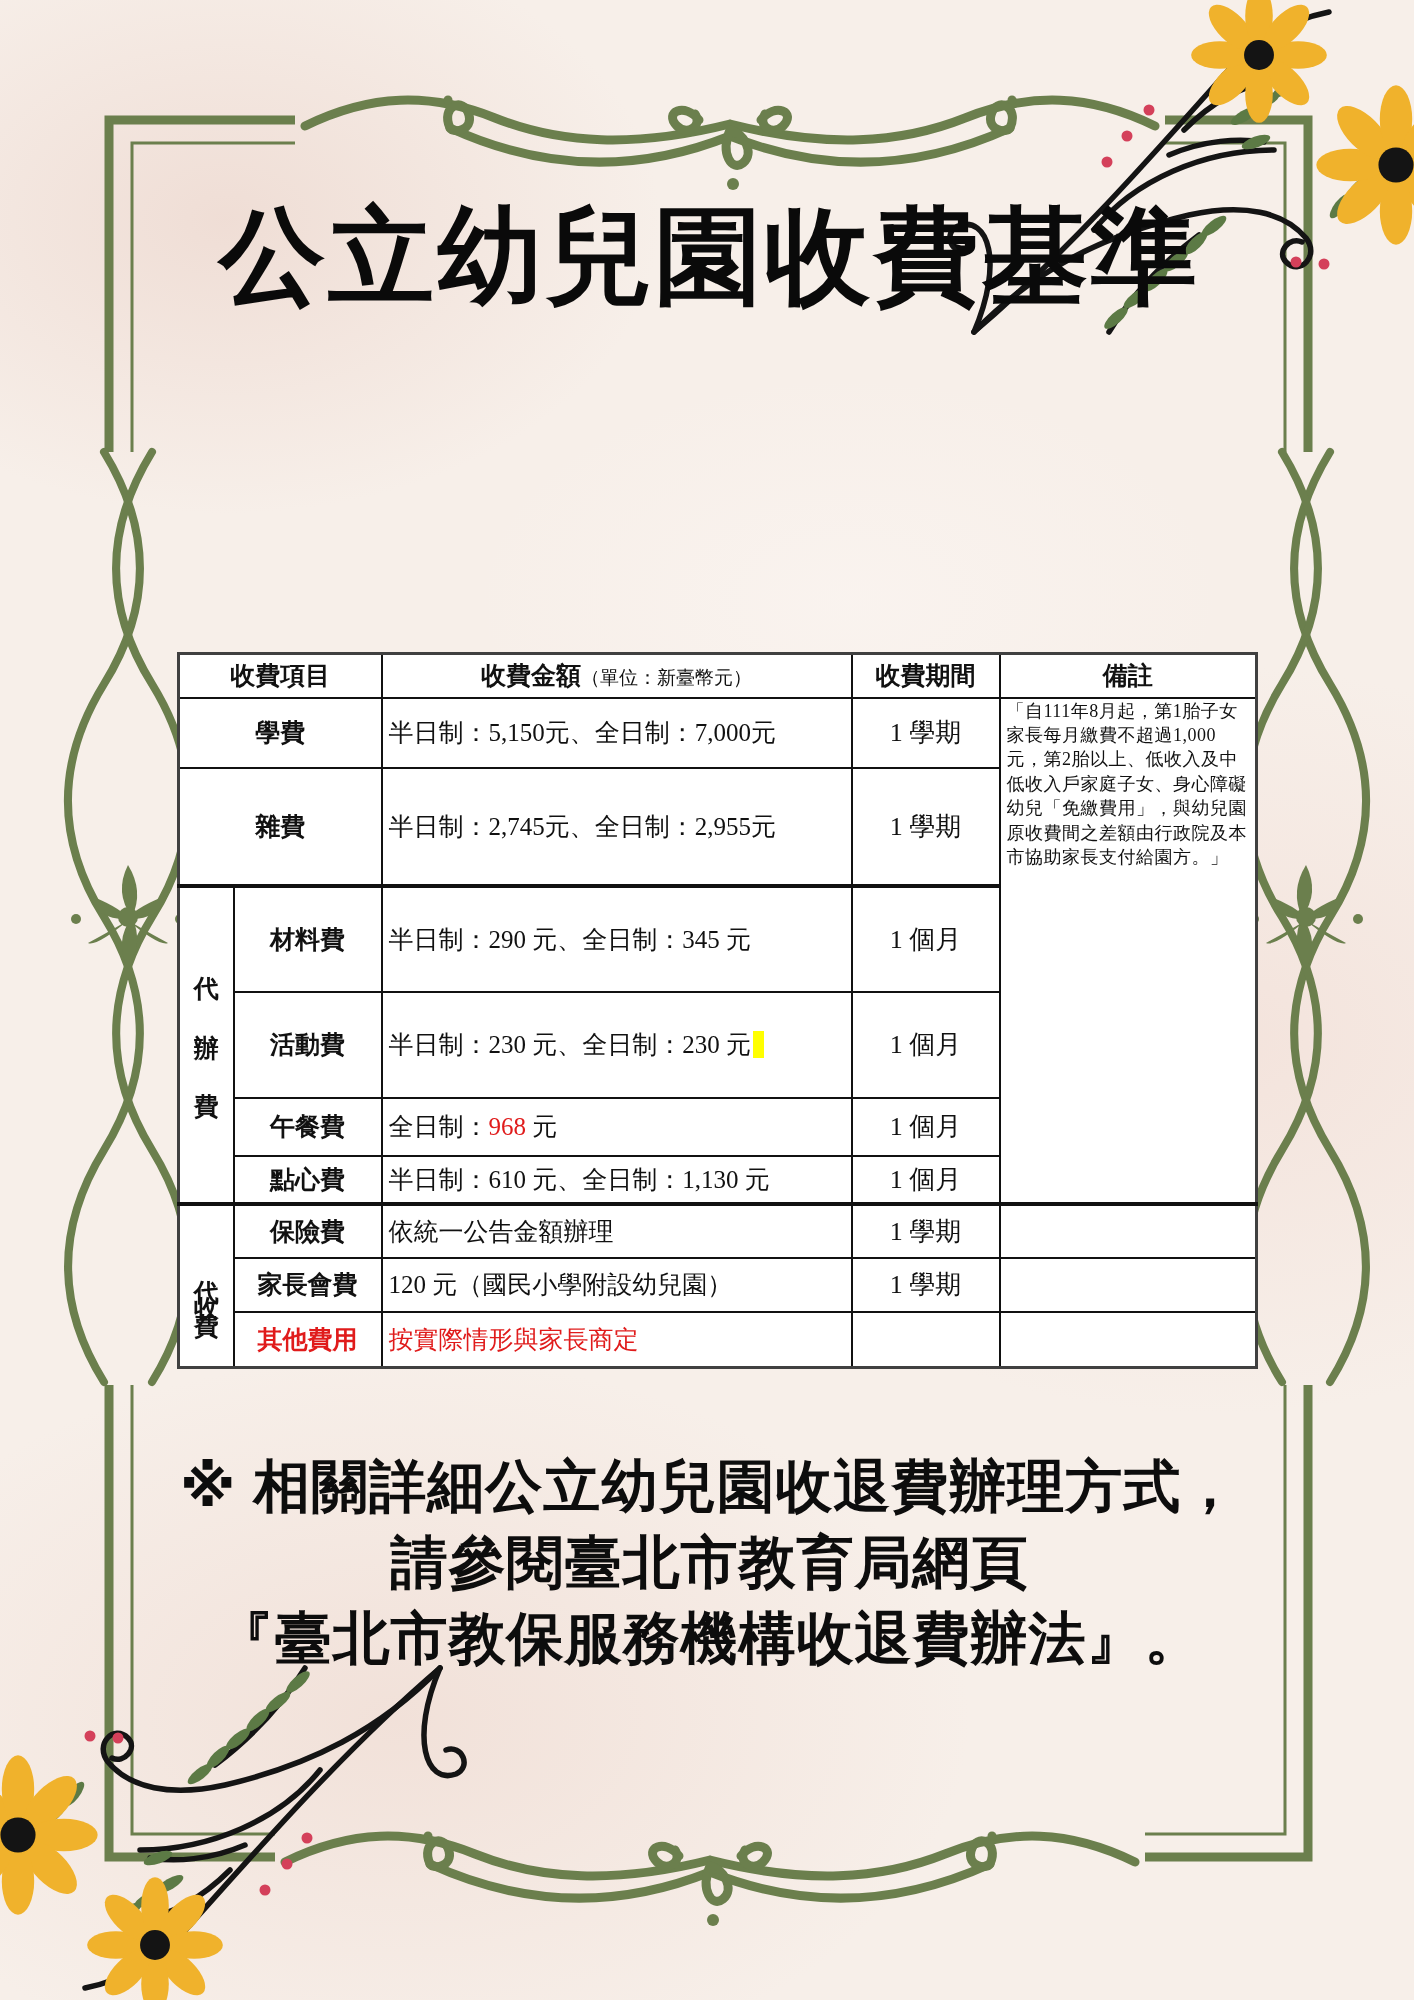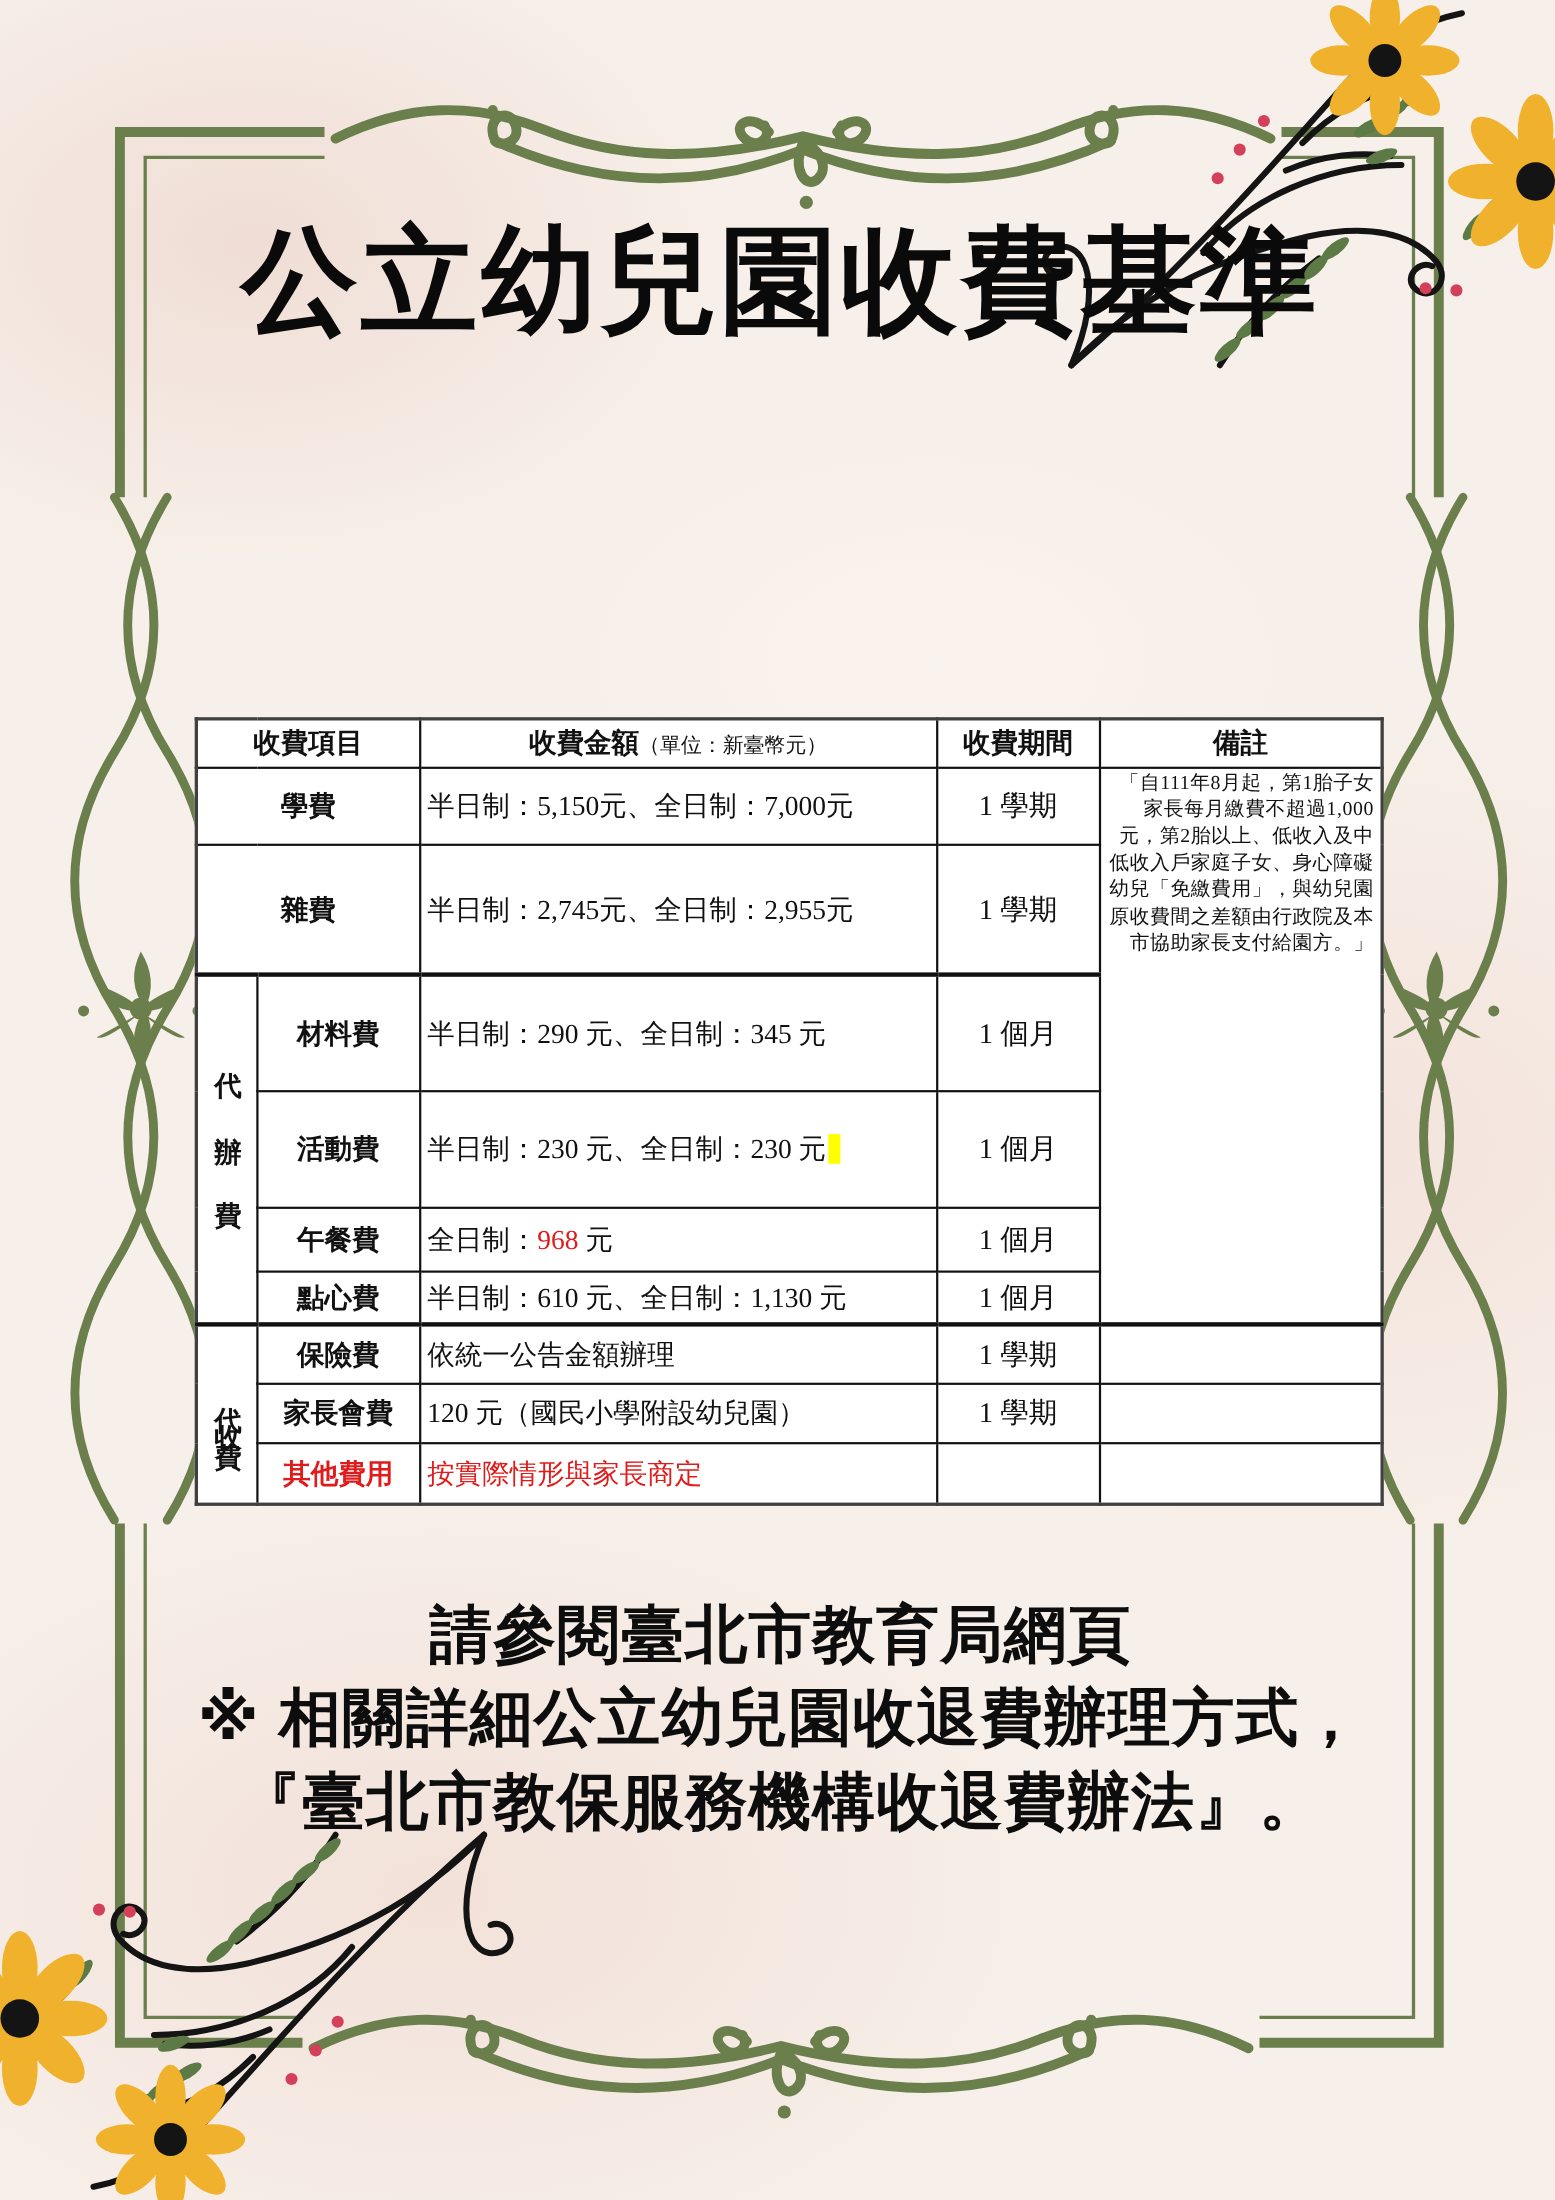--- a/index.html
+++ b/index.html
@@ -24,21 +24,21 @@
     border-collapse:collapse;table-layout:fixed;background:#ffffff;
     font-family:"Liberation Serif","DejaVu Serif",serif;color:#111;
     border:3px solid #404040;}
   .fee-table td,.fee-table th{border:2px solid #111;padding:0 6px;overflow:hidden;}
   .fee-table th{font-size:25px;font-weight:bold;text-align:center;}
   .unit-small{font-size:19px;font-weight:normal;}
   .item-cell{font-size:25px;font-weight:bold;text-align:center;}
   .amount-cell{font-size:25px;text-align:left;padding-left:10px;}
   .period-cell{font-size:26px;text-align:center;}
   .remark-head{font-size:25px;}
-  .remark-cell{font-size:18px;line-height:1.36;vertical-align:top;text-align:right;
+  .remark-cell{font-size:18px;line-height:1.36;vertical-align:top;text-align:left;
     padding:5px 7px;letter-spacing:.5px;}
   .group-cell{text-align:center;vertical-align:middle;padding:0;}
   .group-cell span{writing-mode:vertical-rl;text-orientation:upright;
     font-size:25px;font-weight:bold;display:inline-block;}
   .g-daiban span{letter-spacing:58px;}
   .g-daishou span{letter-spacing:16px;}
   tr.heavy td{border-top:4px solid #111;}
   .red-text{color:#e01b1b;}
   .hl-cursor{display:inline-block;width:11px;height:27px;background:#ffff00;
     vertical-align:-5px;margin-left:2px;}
@@ -250,18 +250,18 @@
     <tr style="height:56px">
       <td class="item-cell red-text">其他費用</td>
       <td class="amount-cell red-text">按實際情形與家長商定</td>
       <td class="period-cell"></td>
       <td class="remark-cell"></td>
     </tr>
   </tbody>
     </table>
 
   <div class="footer-note">
+    <div>※ 相關詳細公立幼兒園收退費辦理方式，</div>
     <div>請參閱臺北市教育局網頁</div>
-    <div>※ 相關詳細公立幼兒園收退費辦理方式，</div>
     <div>『臺北市教保服務機構收退費辦法』。</div>
   </div>
 
 </div>
 
 </body></html>

